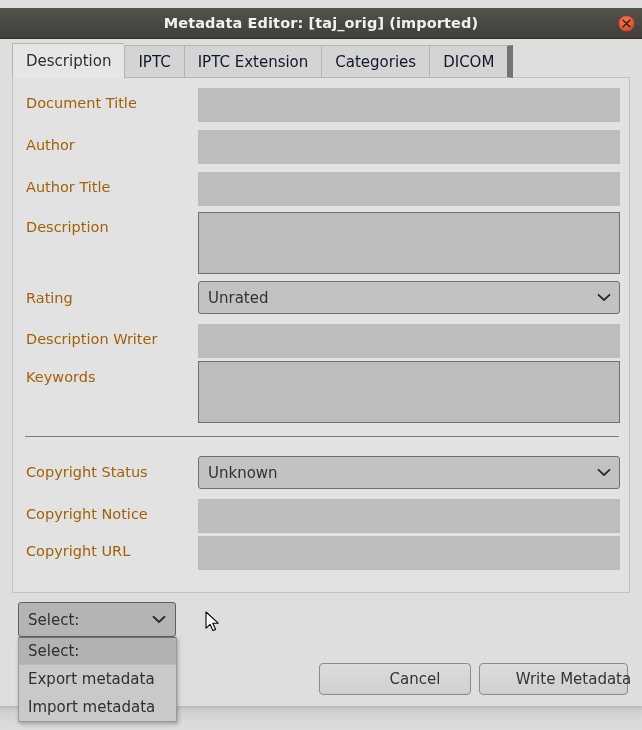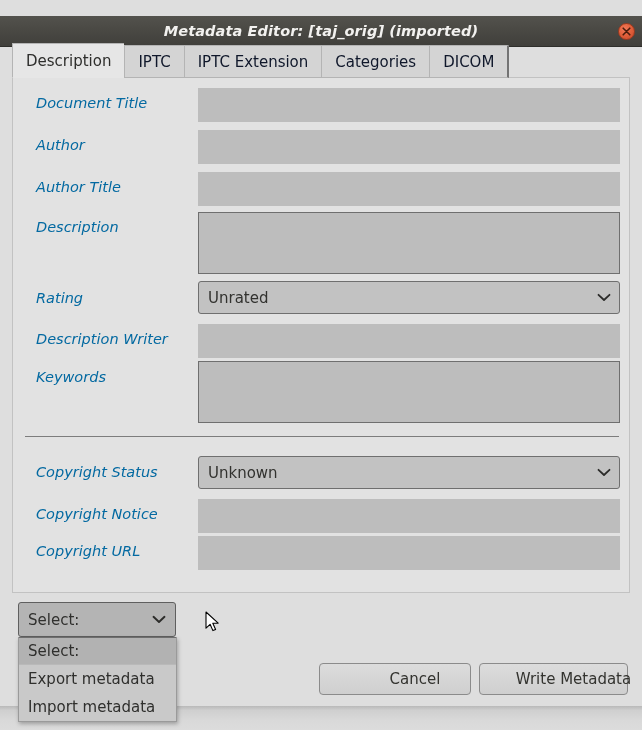--- a/index.html
+++ b/index.html
@@ -21,27 +21,26 @@
     position: relative;
     width: 642px;
     height: 730px;
     background: #dedede;
     overflow: hidden;
   }
 
   
   #titlebar {
     position: absolute;
-    left: 0; top: 16px;
+    left: 0; top: 8px;
     width: 642px;
     height: 31px;
     background: linear-gradient(to bottom, #53524d 0%, #4a4944 45%, #403f3b 100%);
     border-bottom: 1px solid #2e2e2b;
     box-sizing: border-box;
-    font-style: italic;
   }
   #titlebar-text {
     position: absolute;
     left: 0; top: 0;
     width: 642px;
     line-height: 30px;
     text-align: center;
     color: #f2f1ef;
     font-size: 14.5px;
     font-weight: bold;
@@ -80,21 +79,21 @@
     align-items: center;
     font-size: 15px;
     color: #0f172a;
     background: #d4d4d4;
     border: 1px solid #b4b4b4;
     border-bottom: 1px solid #b4b4b4;
     border-right: none;
     white-space: nowrap;
     cursor: pointer;
   }
-  .tab:last-child { border-right: 2px solid #737373; }
+  .tab:last-child { border-right: 6px solid #737373; }
   .tab.active {
     background: #e6e6e6;
     height: 35px;
     border-bottom-color: #e6e6e6;
     color: #2e2e2c;
   }
 
   
   #tabpanel {
     position: absolute;
@@ -109,25 +108,24 @@
 
   
   .frow {
     position: absolute;
     left: 0;
     width: 618px;
     height: 0;
   }
   .flabel {
     position: absolute;
-    left: 23px;
+    left: 13px;
     font-size: 14.5px;
-    color: #0369a1;
-    white-space: nowrap;
-    font-style: italic;
+    color: #a16207;
+    white-space: nowrap;
   }
   .fctl {
     position: absolute;
     left: 185px;
     width: 422px;
     box-sizing: border-box;
   }
   
   .finput {
     background: #bdbdbd;

